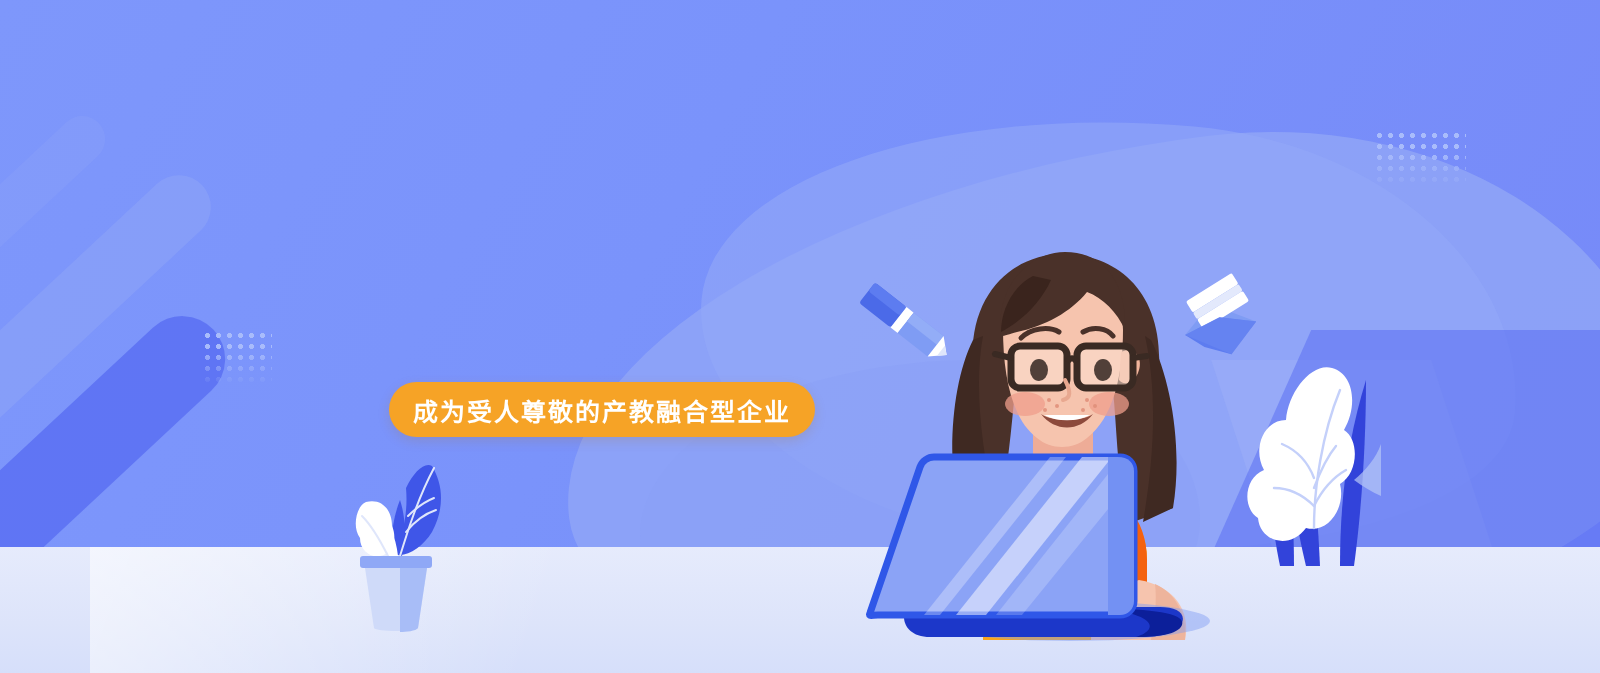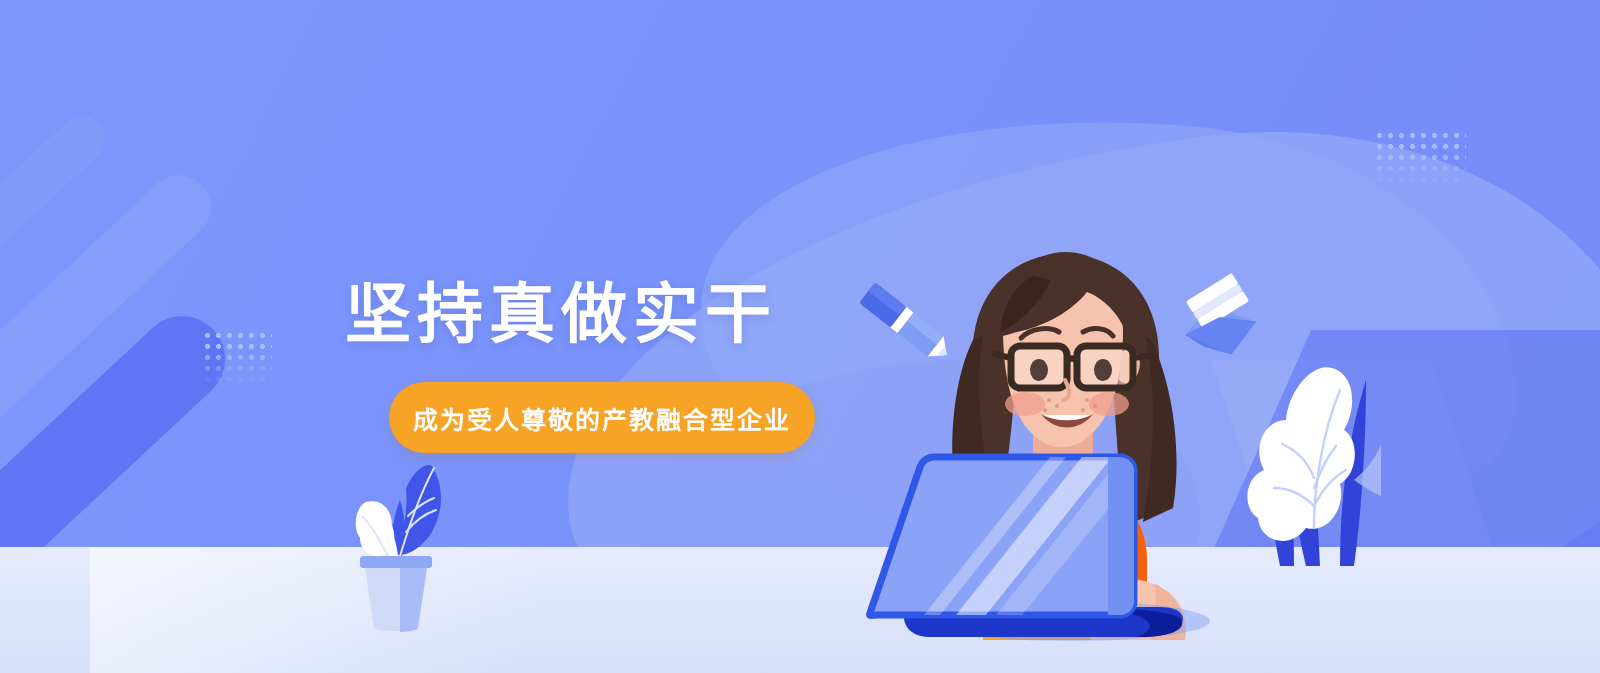--- a/index.html
+++ b/index.html
@@ -128,21 +128,21 @@
     font-weight: 700;
     color: #ffffff;
     letter-spacing: 6px;
     white-space: nowrap;
     text-shadow: 0 3px 10px rgba(40,60,150,.18);
   }
   .badge {
     position: absolute;
     left: 389px; top: 382px;
     height: 47px;
-    padding: 12px 24px;
+    padding: 4px 24px;
     display: flex;
     align-items: center;
     justify-content: center;
     background: #f6a326;
     border-radius: 999px;
     color: #ffffff;
     font-size: 25px;
     font-weight: 700;
     letter-spacing: 2px;
     white-space: nowrap;
@@ -352,17 +352,16 @@
         <polygon points="96,170 222,12 252,12 126,170" fill="#ffffff" opacity=".55"></polygon>
         <polygon points="64,170 190,12 206,12 80,170" fill="#ffffff" opacity=".32"></polygon>
         <polygon points="136,170 260,14 266,42 162,170" fill="#ffffff" opacity=".22"></polygon>
       </g>
 
       <path d="M258 12 C268 12 274 18 274 26 L274 156 C274 164 268 170 260 170
                L248 170 L248 12 Z" fill="#7391f3"></path>
     </svg>
   </div>
 
-  <div class="headline">坚持真做实干</div>
 
   <div class="badge">成为受人尊敬的产教融合型企业</div>
 
 </div>
 
 </body></html>

